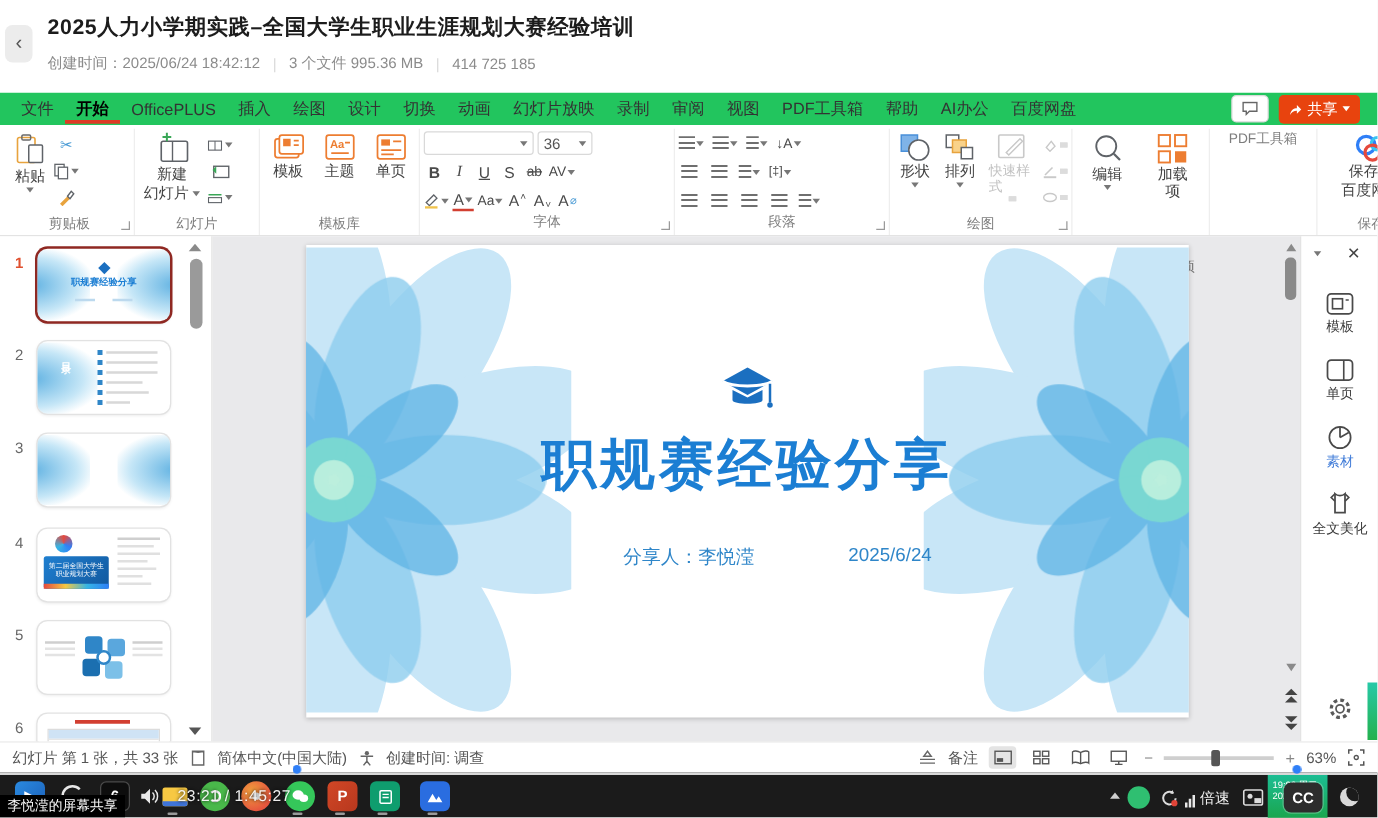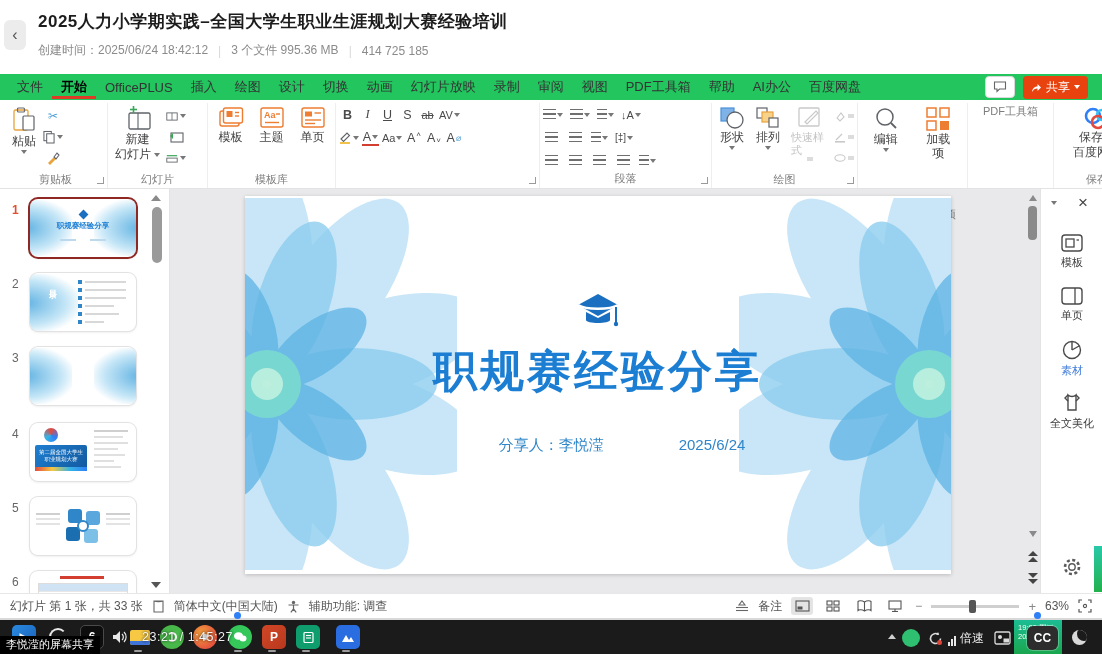--- a/index.html
+++ b/index.html
@@ -277,20 +277,29 @@
         </span>
         <span>单页</span>
       </div>
     </div>
     <div class="glabel">模板库</div>
   </div>
 
   <div class="rgroup" style="width:204px;">
     <div style="display:flex;flex-direction:column;gap:2px;width:100%;">
       <div class="rrow">
+        <div class="fontbox">
+            <i class="tri"></i>
+          </div>
+        <div class="sizebox">
+            <span>36</span>
+            <i class="tri"></i>
+          </div>
+      </div>
+      <div class="rrow">
         <div class="tbtn" style="font-weight:700;">B</div>
         <div class="tbtn" style="font-style:italic;font-family:'Liberation Serif',serif;">I</div>
         <div class="tbtn" style="text-decoration:underline;">U</div>
         <div class="tbtn">S</div>
         <div class="tbtn" style="text-decoration:line-through;font-size:11px;">ab</div>
         <div class="tbtn" style="font-size:11px;">AV<i class="tri"></i></div>
       </div>
       <div class="rrow">
         <div class="tbtn">
           <svg width="13" height="13" viewBox="0 0 13 13">
@@ -299,20 +308,21 @@
             </svg>
             <i class="tri"></i>
         </div>
         <div class="tbtn" style="border-bottom:2.5px solid #d23f31;height:16px;">A<i class="tri"></i></div>
         <div class="tbtn" style="font-size:11px;">Aa<i class="tri"></i></div>
         <div class="tbtn">A<span style="font-size:8px;margin-bottom:6px;">˄</span></div>
         <div class="tbtn">A<span style="font-size:8px;margin-top:6px;">˅</span></div>
         <div class="tbtn">A<span style="font-size:9px;color:#4a9bd5;">⌀</span></div>
       </div>
     </div>
+    <div class="glabel">字体</div>
     <div class="dlg"></div>
   </div>
 
   <div class="rgroup" style="width:172px;">
     <div style="display:flex;flex-direction:column;gap:2px;width:100%;">
       <div class="rrow" style="gap:7px;">
         <div class="tbtn">
             <span class="lns"></span>
             <i class="tri"></i>
           </div>
@@ -750,21 +760,21 @@
         <path d="M2 1 h9 v11 h-9 z M2 1 c2 1 7 1 9 0" fill="none" stroke="#666" stroke-width="1.1"></path>
       </svg>
   </span>
   <span>简体中文(中国大陆)</span>
   <span>
     <svg width="13" height="13" viewBox="0 0 13 13">
         <circle cx="6.5" cy="2.5" r="1.7" fill="#666"></circle>
         <path d="M1.5 5 h10 M6.5 5 v4 M6.5 9 l-2.7 3.3 M6.5 9 l2.7 3.3" stroke="#666" stroke-width="1.2" fill="none"></path>
       </svg>
   </span>
-  <span>辅助功能: 调查</span>
+  <span>创建时间: 调查</span>
 
   <div class="sb-right">
     <span>
       <svg width="14" height="12" viewBox="0 0 14 12">
           <path d="M7 1 L10 5 H4z" fill="none" stroke="#666" stroke-width="1.1"></path>
           <line x1="1" y1="7.5" x2="13" y2="7.5" stroke="#666" stroke-width="1.1"></line>
           <line x1="1" y1="10.5" x2="13" y2="10.5" stroke="#666" stroke-width="1.1"></line>
         </svg>
     </span>
     <span>备注</span>

